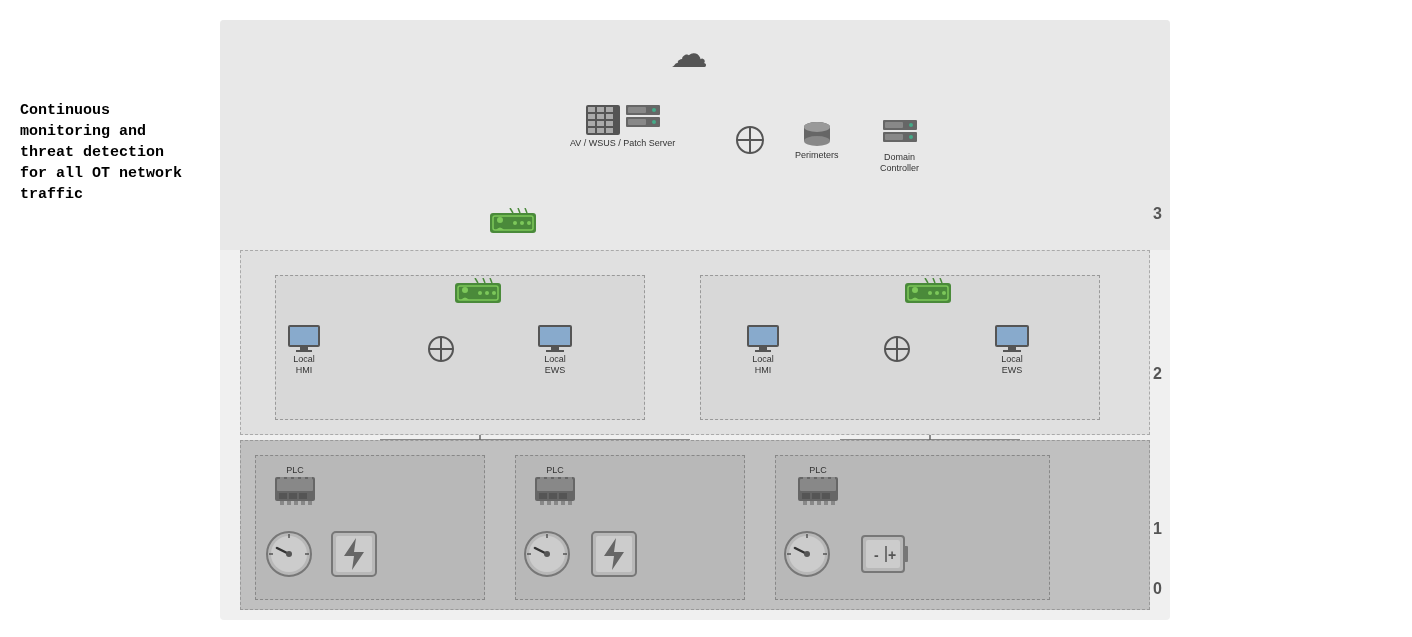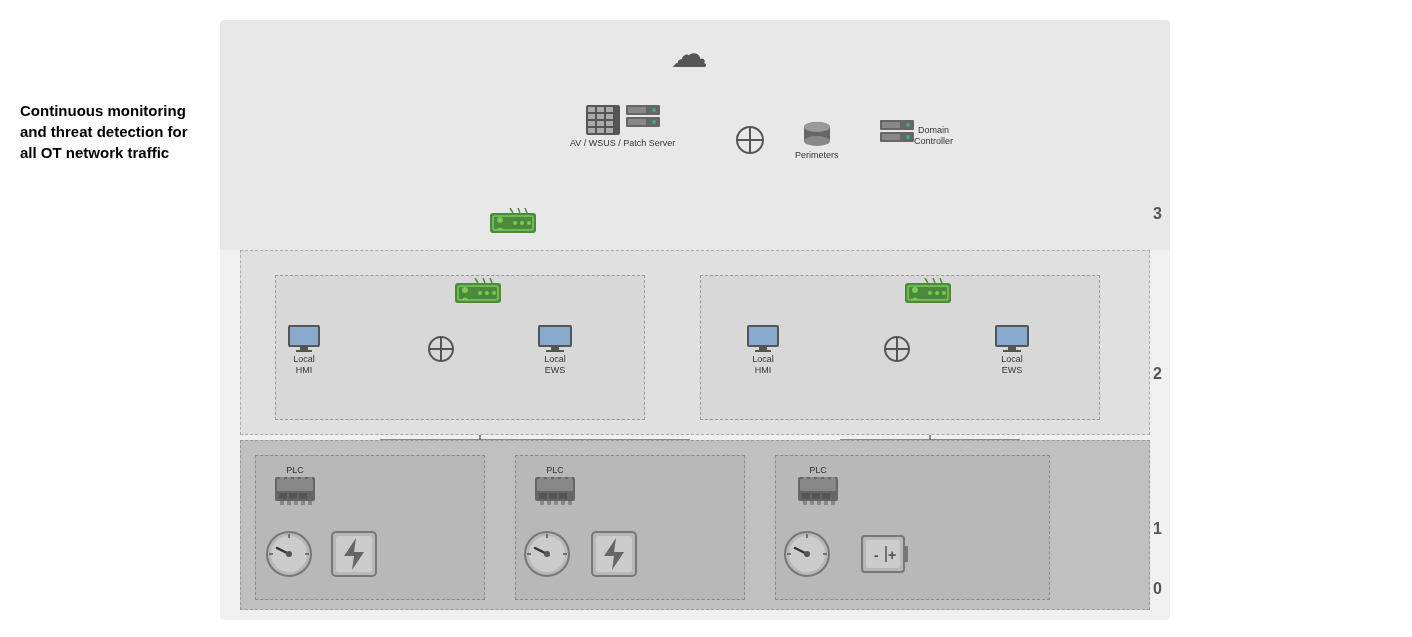--- a/index.html
+++ b/index.html
@@ -22,20 +22,21 @@
 
     .left-annotation {
       position: absolute;
       left: 20px;
       top: 100px;
       width: 180px;
       font-size: 15px;
       font-weight: bold;
       line-height: 1.4;
       color: #000;
+      font-family: Liberation Mono, monospace;
     }
 
     .right-annotation {
       position: absolute;
       right: 10px;
       top: 90px;
       width: 200px;
       font-size: 15px;
       font-weight: bold;
       line-height: 1.4;
@@ -190,21 +191,21 @@
     <div style="position:absolute;top:100px;left:575px;display:flex;flex-direction:column;align-items:center;">
       <svg width="30" height="28" viewBox="0 0 30 28">
         <ellipse cx="15" cy="7" rx="13" ry="5" fill="#666"></ellipse>
         <rect x="2" y="7" width="26" height="14" fill="#666"></rect>
         <ellipse cx="15" cy="21" rx="13" ry="5" fill="#888"></ellipse>
         <ellipse cx="15" cy="7" rx="13" ry="5" fill="#999"></ellipse>
       </svg>
       <div style="font-size:9px;color:#333;margin-top:2px;">Perimeters</div>
     </div>
 
-    <div style="position:absolute;top:100px;left:660px;display:flex;flex-direction:row;align-items:center;">
+    <div style="position:absolute;top:100px;left:660px;display:flex;flex-direction:column;align-items:center;">
       <svg width="34" height="30" viewBox="0 0 34 30">
         <rect x="0" y="0" width="34" height="10" fill="#666" rx="1"></rect>
         <circle cx="28" cy="5" r="2" fill="#4a8"></circle>
         <rect x="2" y="2" width="18" height="6" fill="#888" rx="1"></rect>
         <rect x="0" y="12" width="34" height="10" fill="#666" rx="1"></rect>
         <circle cx="28" cy="17" r="2" fill="#4a8"></circle>
         <rect x="2" y="14" width="18" height="6" fill="#888" rx="1"></rect>
       </svg>
       <div style="font-size:9px;color:#333;margin-top:2px;text-align:center;line-height:1.2;">Domain<br>Controller</div>
     </div>

